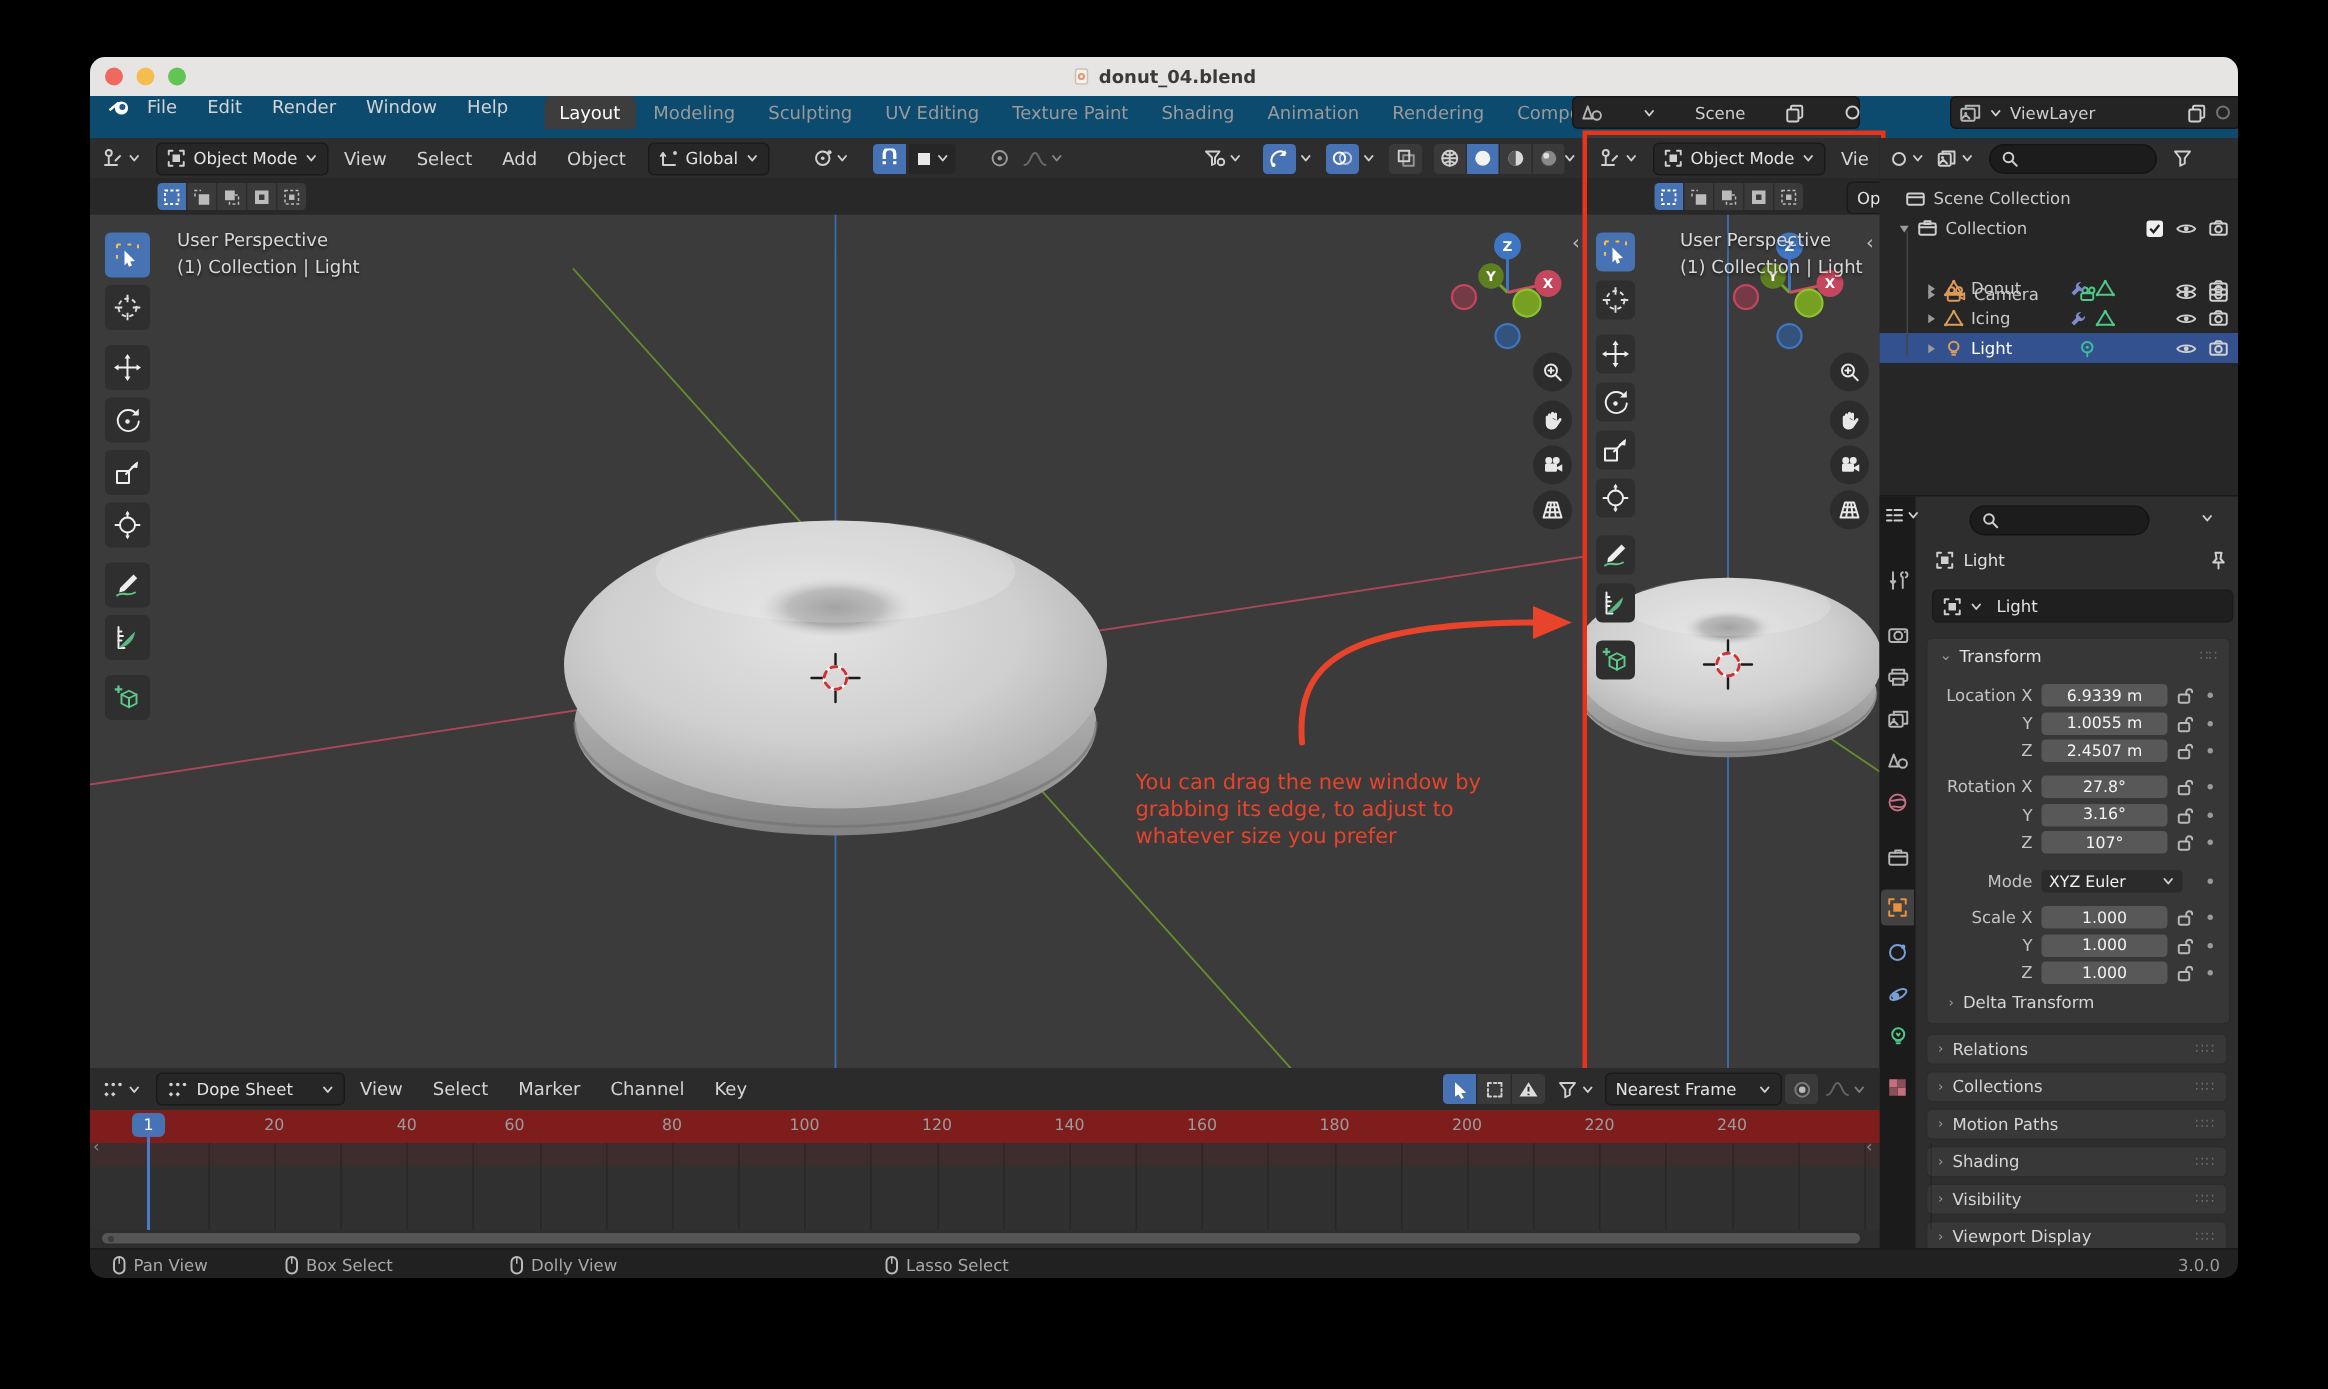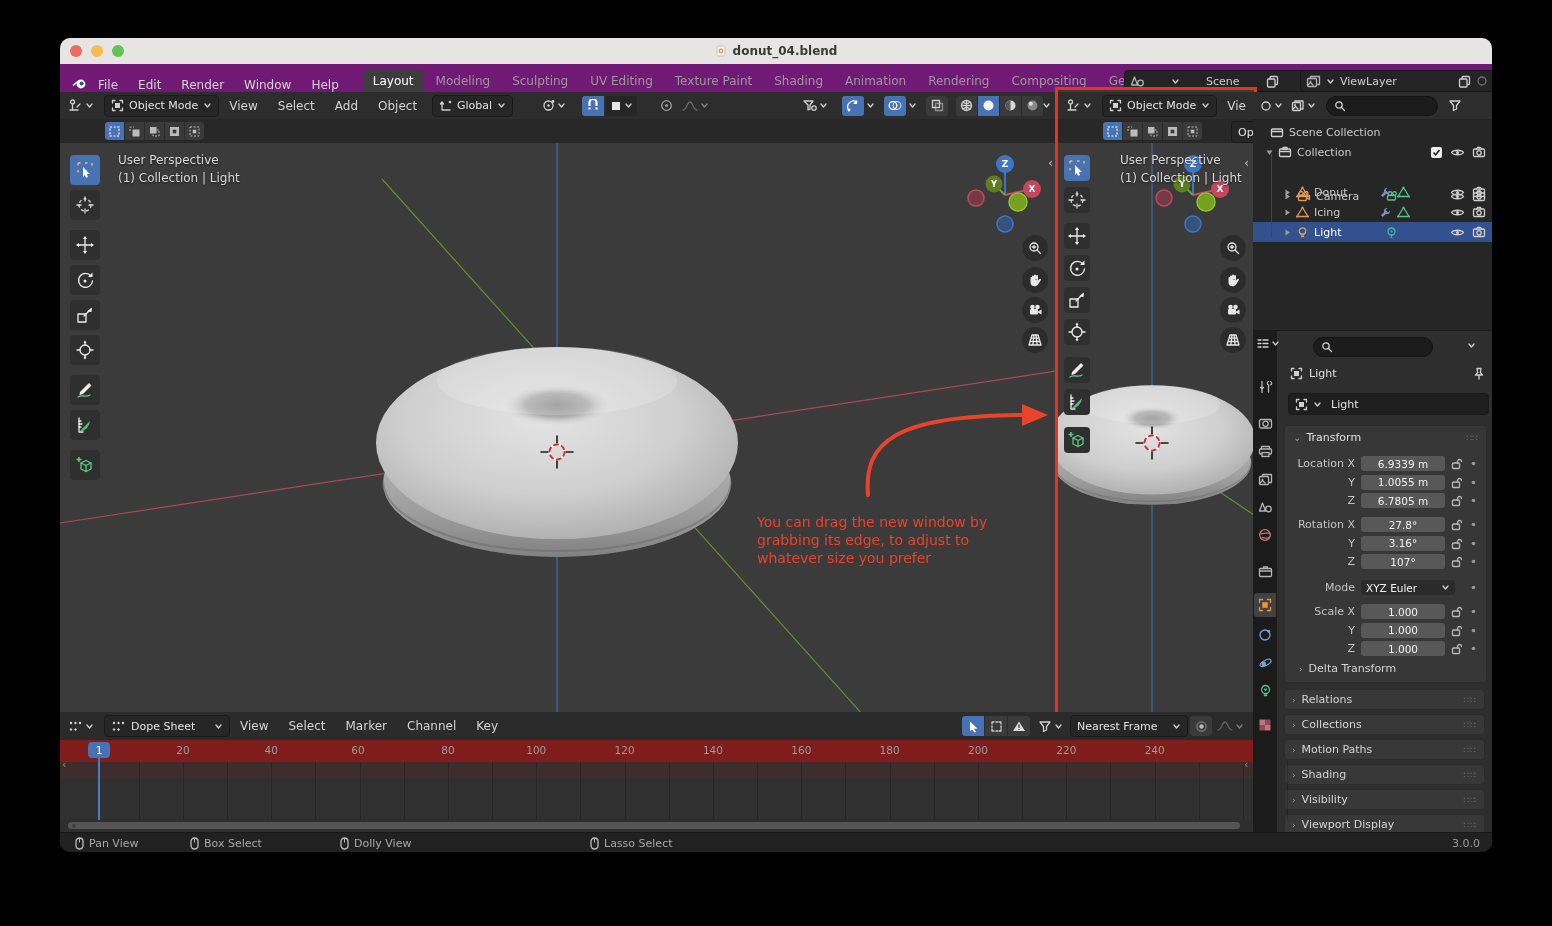--- a/index.html
+++ b/index.html
@@ -12,21 +12,21 @@
   #titlebar{position:absolute;left:0;top:0;width:100%;height:26px;background:#e7e5e4;
     display:flex;align-items:center;justify-content:center;color:#3a3a3a;font-weight:bold;font-size:12px;}
   .tl{position:absolute;top:7px;width:12px;height:12px;border-radius:50%;}
   
   .abs{position:absolute;text-align:center;}
   .row{display:flex;align-items:center;}
   .menu{color:#d4d4d4;font-size:12px;padding:0 10px;cursor:default;}
   .pill{background:#262626;border:1px solid #1a1a1a;border-radius:4px;display:flex;align-items:center;
     height:20px;padding:0 6px;gap:5px;color:#e3e3e3;}
   
-  #topbar{position:absolute;left:0;top:26px;width:100%;height:28px;background:#701a75;display:flex;align-items:flex-end;}
+  #topbar{position:absolute;left:0;top:26px;width:100%;height:28px;background:#0c4a6e;display:flex;align-items:flex-start;}
   .wstab{color:#9a9a9a;font-size:12px;padding:4px 10px;border-radius:5px 5px 0 0;white-space:nowrap;}
   .wstab.active{background:#3d3d3d;color:#fff;}
   .idwidget{background:#242424;border:1px solid #161616;border-radius:4px;height:20px;display:flex;align-items:center;padding:0 5px;gap:5px;}
   
   .hdrbar{background:#2d2d2d;border-bottom:1px solid #232323;}
   #vp-header{position:absolute;left:0;top:54px;width:1193px;height:27px;}
   #tool-row{position:absolute;left:0;top:81px;width:1193px;height:24px;background:#282828;border-bottom:1px solid #1f1f1f;}
   .selmode{display:flex;}
   .selmode .sm{width:19px;height:18px;background:#3a3a3a;display:flex;align-items:center;justify-content:center;border-right:1px solid #2c2c2c;}
   .selmode .sm:first-child{border-radius:3px 0 0 3px;}
@@ -123,21 +123,21 @@
           <span class="wstab">Sculpting</span>
           <span class="wstab">UV Editing</span>
           <span class="wstab">Texture Paint</span>
           <span class="wstab">Shading</span>
           <span class="wstab">Animation</span>
           <span class="wstab">Rendering</span>
           <span class="wstab">Compositing</span>
           <span class="wstab">Geometry Nodes</span>
           <span class="wstab">S</span>
         </div>
-        <div class="idwidget" style="position: absolute; left: 1064px; width: 180px; gap: 26px;">
+        <div class="idwidget" style="position: absolute; left: 988px; width: 180px; gap: 26px;">
           <div class="icon">
             <svg width="15" height="13" viewBox="0 0 15 13">
               <path d="M4.5 2l3 8h-6z" fill="none" stroke="#b5b5b5" stroke-width="1.3" stroke-linecap="round" stroke-linejoin="round"></path>
               <circle cx="10.5" cy="8" r="2.8" fill="none" stroke="#b5b5b5" stroke-width="1.3" stroke-linecap="round" stroke-linejoin="round"></circle>
             </svg>
           </div>
           <div class="icon">
             <svg width="9" height="9" viewBox="0 0 9 9">
               <path d="M2 3l2.5 3L7 3" fill="none" stroke="#cfcfcf" stroke-width="1.3" stroke-linecap="round" stroke-linejoin="round"></path>
             </svg>
@@ -1162,21 +1162,21 @@
                 <path d="M6.5 5V3.5a2 2 0 0 1 4 0" fill="none" stroke="#b9b9b9" stroke-width="1.3" stroke-linecap="round" stroke-linejoin="round"></path>
               </svg>
             </div>
             <div class="icon" style="position: absolute; left: 184px; top: 51.5px;">
               <svg width="9" height="9" viewBox="0 0 9 9">
                 <circle cx="4.5" cy="4.5" r="1.8" fill="#9a9a9a"></circle>
               </svg>
             </div>
             <span class="plabel" style="position: absolute; right: 124px; top: 68px; color: rgb(195, 195, 195); left: 0px; text-align: right; width: 70px;">Z</span>
             <div class="pfield" style="left: 76px; top: 67px; width: 84px;">
-              <span>6.7805 m</span>
+              <span>2.4507 m</span>
             </div>
             <div class="icon" style="position: absolute; left: 166px; top: 69px;">
               <svg width="11" height="12" viewBox="0 0 11 12">
                 <rect x="1.5" y="5" width="7" height="5.5" rx="1" fill="none" stroke="#b9b9b9" stroke-width="1.3" stroke-linecap="round" stroke-linejoin="round"></rect>
                 <path d="M6.5 5V3.5a2 2 0 0 1 4 0" fill="none" stroke="#b9b9b9" stroke-width="1.3" stroke-linecap="round" stroke-linejoin="round"></path>
               </svg>
             </div>
             <div class="icon" style="position: absolute; left: 184px; top: 70px;">
               <svg width="9" height="9" viewBox="0 0 9 9">
                 <circle cx="4.5" cy="4.5" r="1.8" fill="#9a9a9a"></circle>
@@ -1410,21 +1410,21 @@
             <div class="icon">
               <svg width="9" height="9" viewBox="0 0 9 9">
                 <path d="M2 3l2.5 3L7 3" fill="none" stroke="#cfcfcf" stroke-width="1.3" stroke-linecap="round" stroke-linejoin="round"></path>
               </svg>
             </div>
           </div>
         </div>
       <div id="ds-ruler">
           <span class="tick" style="left: 122.923px;">20</span>
           <span class="tick" style="left: 211.263px;">40</span>
-          <span class="tick" style="left: 298px;">60</span>
+          <span class="tick" style="left: 283px;">60</span>
           <span class="tick" style="left: 387.943px;">80</span>
           <span class="tick" style="left: 476.283px;">100</span>
           <span class="tick" style="left: 564.623px;">120</span>
           <span class="tick" style="left: 652.963px;">140</span>
           <span class="tick" style="left: 741.303px;">160</span>
           <span class="tick" style="left: 829.643px;">180</span>
           <span class="tick" style="left: 917.983px;">200</span>
           <span class="tick" style="left: 1006.32px;">220</span>
           <span class="tick" style="left: 1094.66px;">240</span>
         </div>

